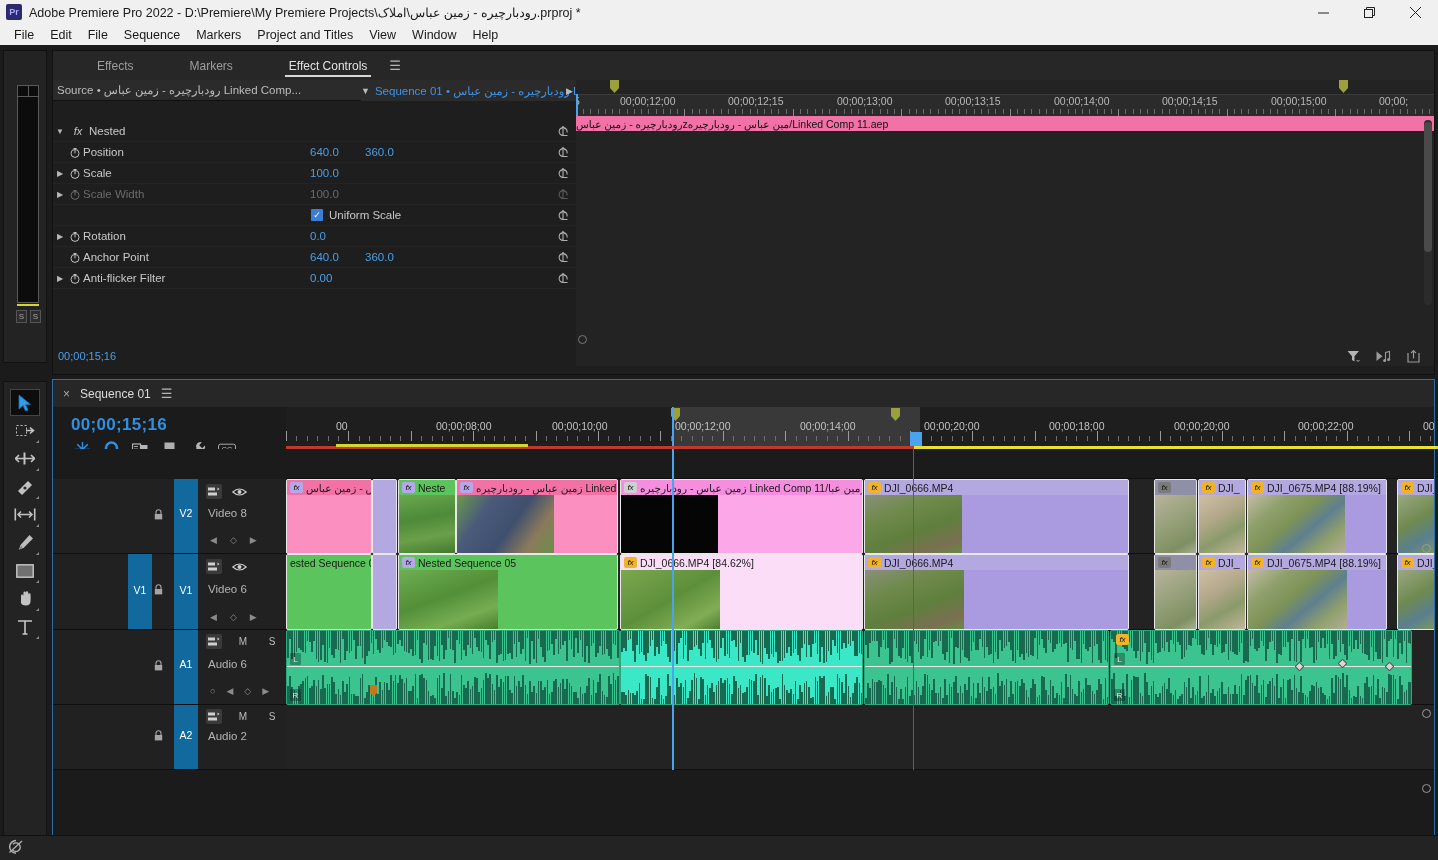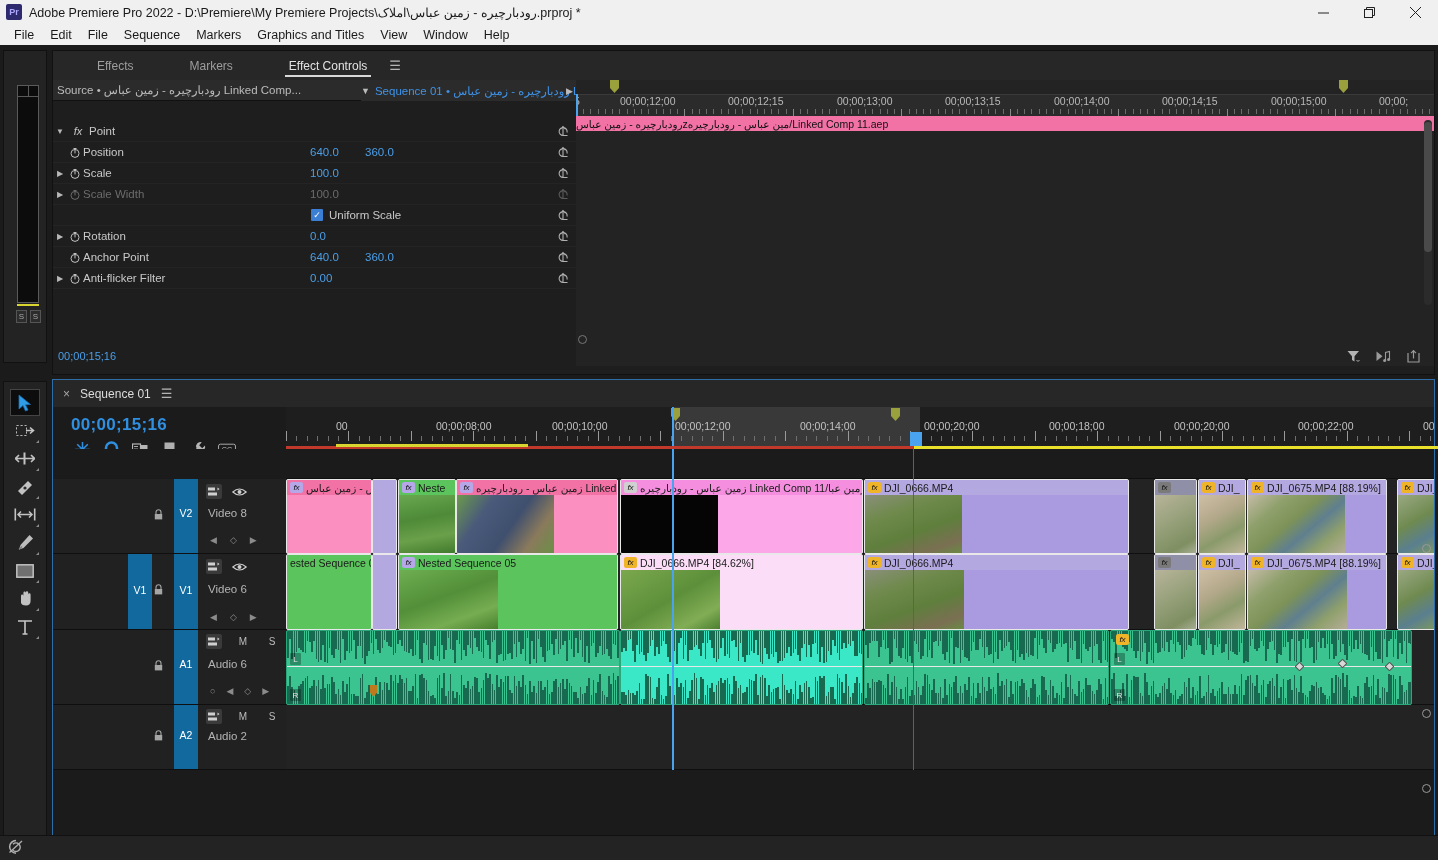--- a/index.html
+++ b/index.html
@@ -307,21 +307,21 @@
       </div>
     </div>
   </div>
 
   <div class="menubar">
     <div class="menu-item">File</div>
     <div class="menu-item">Edit</div>
     <div class="menu-item">File</div>
     <div class="menu-item">Sequence</div>
     <div class="menu-item">Markers</div>
-    <div class="menu-item">Graphics and Titles</div>
+    <div class="menu-item">Project and Titles</div>
     <div class="menu-item">View</div>
     <div class="menu-item">Window</div>
     <div class="menu-item">Help</div>
   </div>
 
   <div class="workspace">
 
     <div class="leftcol">
       <div class="meterpanel">
         <div class="meter-track"></div>
@@ -417,21 +417,21 @@
               <span class="ec-arrow">▶</span>
             </div>
           </div>
 
 
           <div class="ec-rows">
 
             <div class="ec-row">
               <span class="disc">▼</span>
               <span class="fxi">fx</span>
-              <span class="pname">Point</span>
+              <span class="pname">Nested</span>
               <span class="reset">
                 <svg width="12" height="12" viewBox="0 0 12 12">
                     <path d="M10 7.5 A4 4 0 1 0 6 10.5 H10.5 M6 10.5 V2 M3.6 4.2 L6 1.6 L8.4 4.2" fill="none" stroke="#b0b0b0" stroke-width="1.1"></path>
                   </svg>
               </span>
             </div>
 
             <div class="ec-row">
               <span class="disc"></span>
               <span class="stop">

